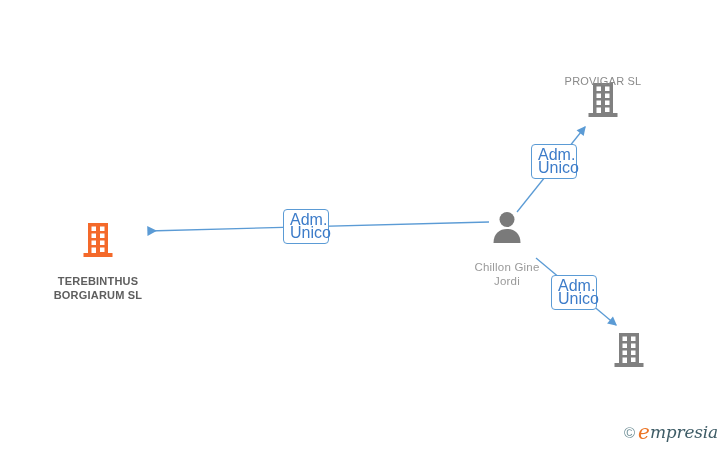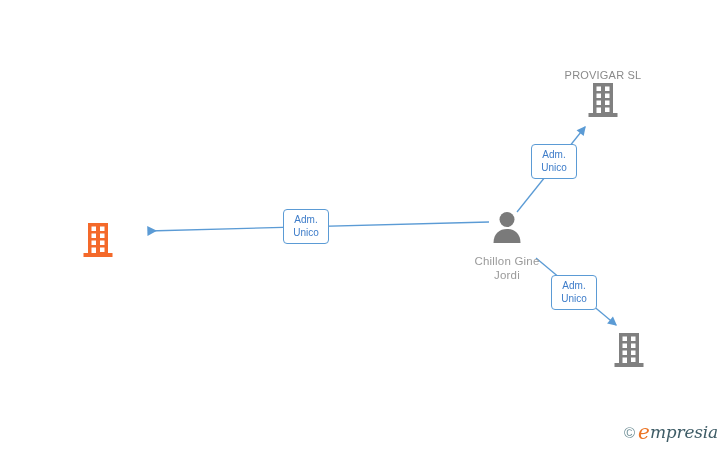--- a/index.html
+++ b/index.html
@@ -28,21 +28,21 @@
     position: absolute;
     text-align: center;
     width: 140px;
   }
   .node .icon {
     display: block;
     margin: 0 auto;
   }
   .node .label {
     display: block;
-    margin-top: 6px;
+    margin-top: 12px;
     font-size: 11px;
     line-height: 14px;
     letter-spacing: 0.2px;
     color: #8a8a8a;
     white-space: pre-line;
   }
   .node.company-focus .label {
     color: #5e5e5e;
     font-weight: bold;
   }
@@ -51,21 +51,21 @@
     font-size: 11.5px;
     text-align: center;
   }
   .edge-label {
     position: absolute;
     box-sizing: border-box;
     border: 1px solid #5b9bd5;
     border-radius: 4px;
     background: #ffffff;
     color: #3d7cc9;
-    font-size: 10px;
+    font-size: 16px;
     line-height: 13px;
     text-align: center;
     padding: 3px 6px 4px 6px;
     white-space: pre-line;
     box-shadow: 0 0 0 0 rgba(0,0,0,0);
   }
   .watermark {
     position: absolute;
     right: 10px;
     bottom: 9px;
@@ -132,20 +132,22 @@
         <rect x="8.5" y="4.5" width="4.5" height="4.5" fill="#ffffff"></rect>
         <rect x="17" y="4.5" width="4.5" height="4.5" fill="#ffffff"></rect>
         <rect x="8.5" y="11.5" width="4.5" height="4.5" fill="#ffffff"></rect>
         <rect x="17" y="11.5" width="4.5" height="4.5" fill="#ffffff"></rect>
         <rect x="8.5" y="18.5" width="4.5" height="4.5" fill="#ffffff"></rect>
         <rect x="17" y="18.5" width="4.5" height="4.5" fill="#ffffff"></rect>
         <rect x="8.5" y="25.5" width="4.5" height="5.5" fill="#ffffff"></rect>
         <rect x="17" y="25.5" width="4.5" height="4.5" fill="#ffffff"></rect>
       </svg>
     </span>
+    <span class="label">TEREBINTHUS
+BORGIARUM SL</span>
   </div>
 
   <div class="node" style="left:533px; top:82px;">
     <span class="icon">
       <svg width="30" height="36" viewBox="0 0 30 36" xmlns="http://www.w3.org/2000/svg">
         <rect x="5" y="1" width="20" height="30" fill="#808080"></rect>
         <rect x="0.5" y="31" width="29" height="4" fill="#808080"></rect>
         <rect x="8.5" y="4.5" width="4.5" height="4.5" fill="#ffffff"></rect>
         <rect x="17" y="4.5" width="4.5" height="4.5" fill="#ffffff"></rect>
         <rect x="8.5" y="11.5" width="4.5" height="4.5" fill="#ffffff"></rect>

